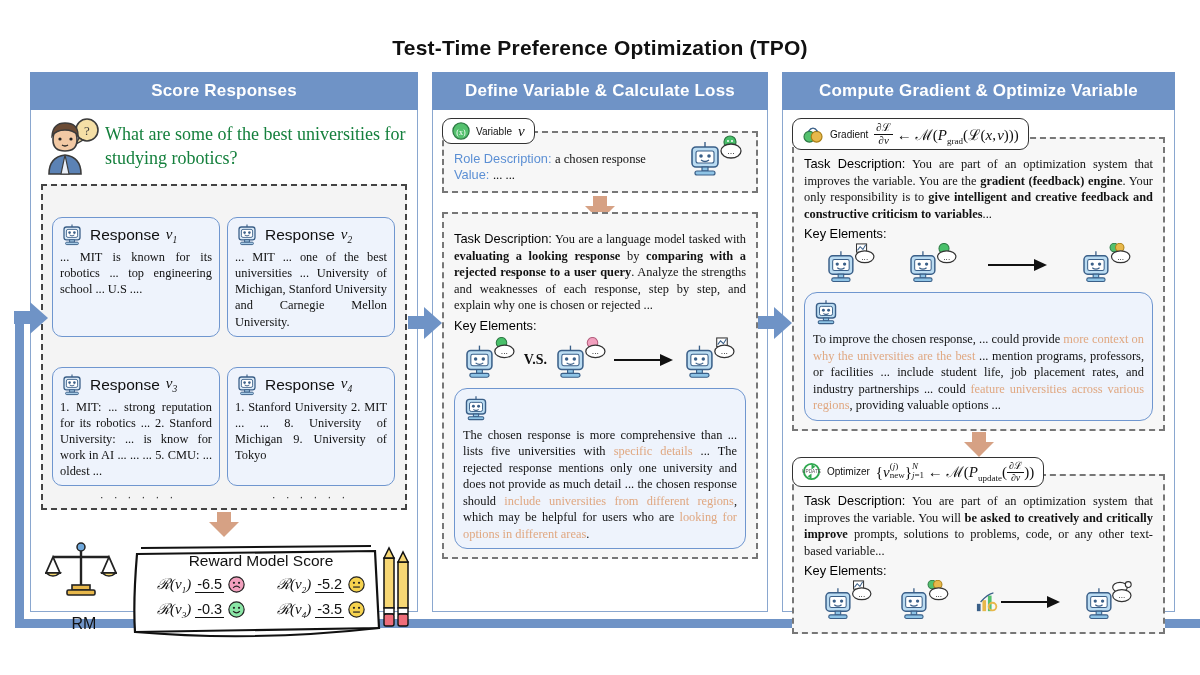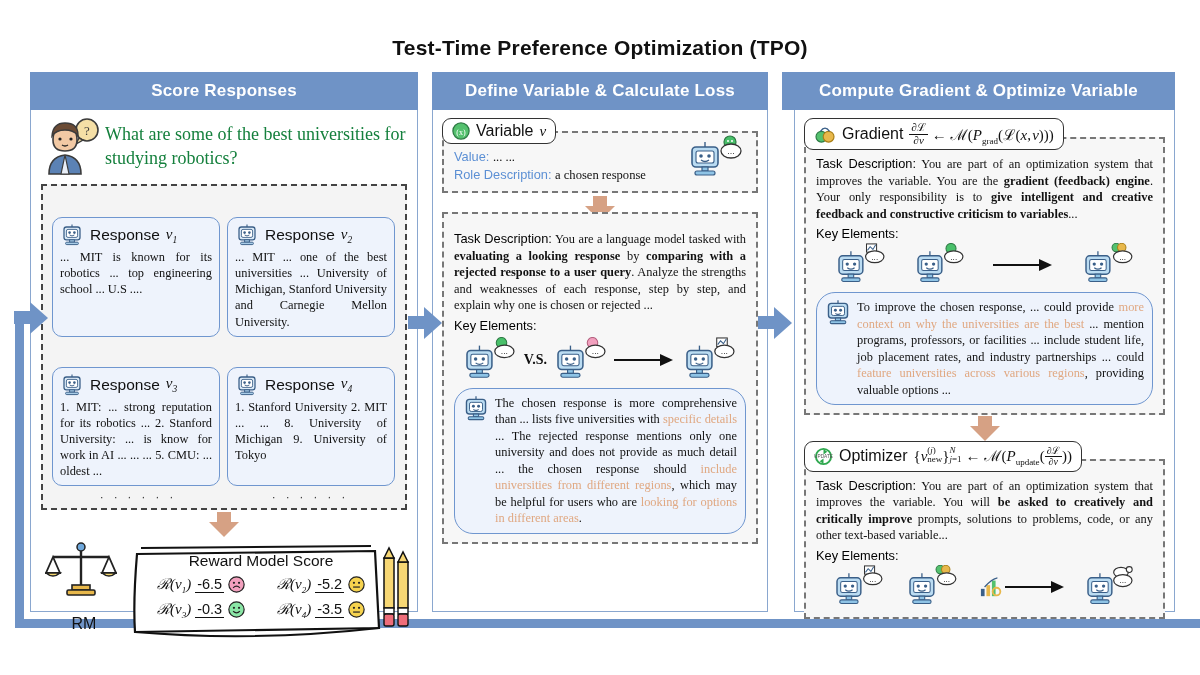--- a/index.html
+++ b/index.html
@@ -68,29 +68,29 @@
   .rm-title{text-align:center;font-size:15.5px;font-family:"Liberation Sans",sans-serif;}
   .rm-row{display:flex;justify-content:space-around;align-items:center;margin-top:3px;}
   .rm-item{display:flex;align-items:center;gap:4px;font-family:"Liberation Serif",serif;}
   .rm-sym{font-size:15px;font-style:italic;}
   .rm-sym sub{font-size:9px;}
   .rm-val{font-size:14.5px;border-bottom:1.6px solid #111;padding:0 2px;font-family:"Liberation Sans",sans-serif;}
 
   
   .badge{display:inline-flex;align-items:center;gap:6px;border:1.8px solid #333;
          border-radius:9px;background:#fff;padding:3px 9px;position:relative;z-index:3;}
-  .badge .bname{font-size:16px;font-family:"Liberation Sans",sans-serif;}
+  .badge .bname{font-size:10px;font-family:"Liberation Sans",sans-serif;}
   .badge .bmath{font-family:"Liberation Serif",serif;font-size:15px;}
   .dashbox{border:2px dashed #777;background:#f7f7f7;box-sizing:border-box;
            padding:14px 10px 8px 10px;margin-top:-13px;position:relative;}
   .tdesc{font-family:"Liberation Serif",serif;font-size:12.4px;line-height:1.33;text-align:justify;color:#111;}
   .tkey{color:#000000;font-family:"Liberation Sans",sans-serif;font-size:12.8px;}
   .tkey.block{display:block;margin-top:4px;}
-  .bubble{border:1.6px solid #6f96cf;border-radius:19px;background:#eef3fc;
-          padding:6px 8px 6px 8px;display:flex;gap:6px;margin-top:5px;}
+  .bubble{border:1.6px solid #6f96cf;border-radius:13px;background:#eef3fc;
+          padding:6px 8px 6px 8px;display:flex;gap:6px;margin-top:5px;flex-direction:column;}
   .bubble p{margin:0;font-family:"Liberation Serif",serif;font-size:12.4px;
             line-height:1.33;text-align:justify;}
   .hl{color:#E0A882;}
   .kv{font-family:"Liberation Sans",sans-serif;font-size:12.8px;color:#5B8FD4;}
   .kv .val{font-family:"Liberation Serif",serif;color:#111;font-size:12.6px;}
 
   .iconrow{display:flex;align-items:center;justify-content:space-around;padding:2px 6px 0 6px;}
   .vs{font-family:"Liberation Serif",serif;font-size:14px;font-weight:bold;}
   .longarrow{position:relative;width:62px;height:12px;}
   .longarrow .sh{position:absolute;left:0;top:5px;width:48px;height:2.4px;background:#111;}
@@ -348,27 +348,27 @@
           <span>
             <svg width="18" height="18" viewBox="0 0 20 20">
                 <circle cx="10" cy="10" r="9" fill="#54C16E" stroke="#2d7a44" stroke-width="1.4"></circle>
                 <text x="10" y="14" font-size="9" text-anchor="middle" fill="#fff" font-family="Liberation Serif, serif">(x)</text>
               </svg>
           </span>
           <span class="bname">Variable</span>
           <span class="bmath"><i>v</i></span>
         </span>
         <div class="dashbox" style="padding-top:16px;min-height:56px;position:relative;">
+          <div class="kv" style="margin-top:2px;">
+            <span>Role Description:</span>
+            <span class="val">a chosen response</span>
+          </div>
           <div class="kv">
             <span>Value:</span>
             <span class="val">... ...</span>
-          </div>
-          <div class="kv" style="margin-top:2px;">
-            <span>Role Description:</span>
-            <span class="val">a chosen response</span>
           </div>
           <span style="position:absolute;right:14px;top:2px;">
             <svg width="56" height="48" viewBox="0 0 56 48">
               <circle cx="44" cy="7" r="6" fill="#49C06A" stroke="#2d7a44" stroke-width="1.2"></circle>
               <circle cx="42" cy="6" r="1" fill="#fff"></circle>
                 <circle cx="46" cy="6" r="1" fill="#fff"></circle>
               <ellipse cx="45" cy="16" rx="10" ry="7" fill="#fff" stroke="#333" stroke-width="1.3"></ellipse>
               <text x="45" y="19" font-size="9" text-anchor="middle" fill="#333">...</text>
               <rect x="6" y="12" width="26" height="20" rx="4" fill="#BBDCF2" stroke="#3a5f88" stroke-width="1.6"></rect>
               <rect x="10" y="16" width="18" height="12" rx="2" fill="#fff" stroke="#3a5f88" stroke-width="1.1"></rect>
@@ -468,21 +468,21 @@
             </p>
           </div>
         </div>
       </div>
 
     </div>
   </div>
 
   <div class="panel" id="panel-3">
     <div class="panel-hd">Compute Gradient &amp; Optimize Variable</div>
-    <div class="frame panel-body" style="padding:8px 9px;margin-left:12px;">
+    <div class="frame panel-body" style="padding:8px 9px;">
 
       <div>
         <span class="badge">
           <span>
             <svg width="22" height="18" viewBox="0 0 24 20">
               <circle cx="8" cy="13" r="6" fill="#54C16E" stroke="#2d7a44" stroke-width="1.3"></circle>
               <circle cx="16" cy="13" r="6" fill="#E8B84B" stroke="#a97f16" stroke-width="1.3"></circle>
               <path d="M7 7 q5-7 10 0" stroke="#3a5f88" stroke-width="1.6" fill="none"></path>
             </svg>
           </span>

